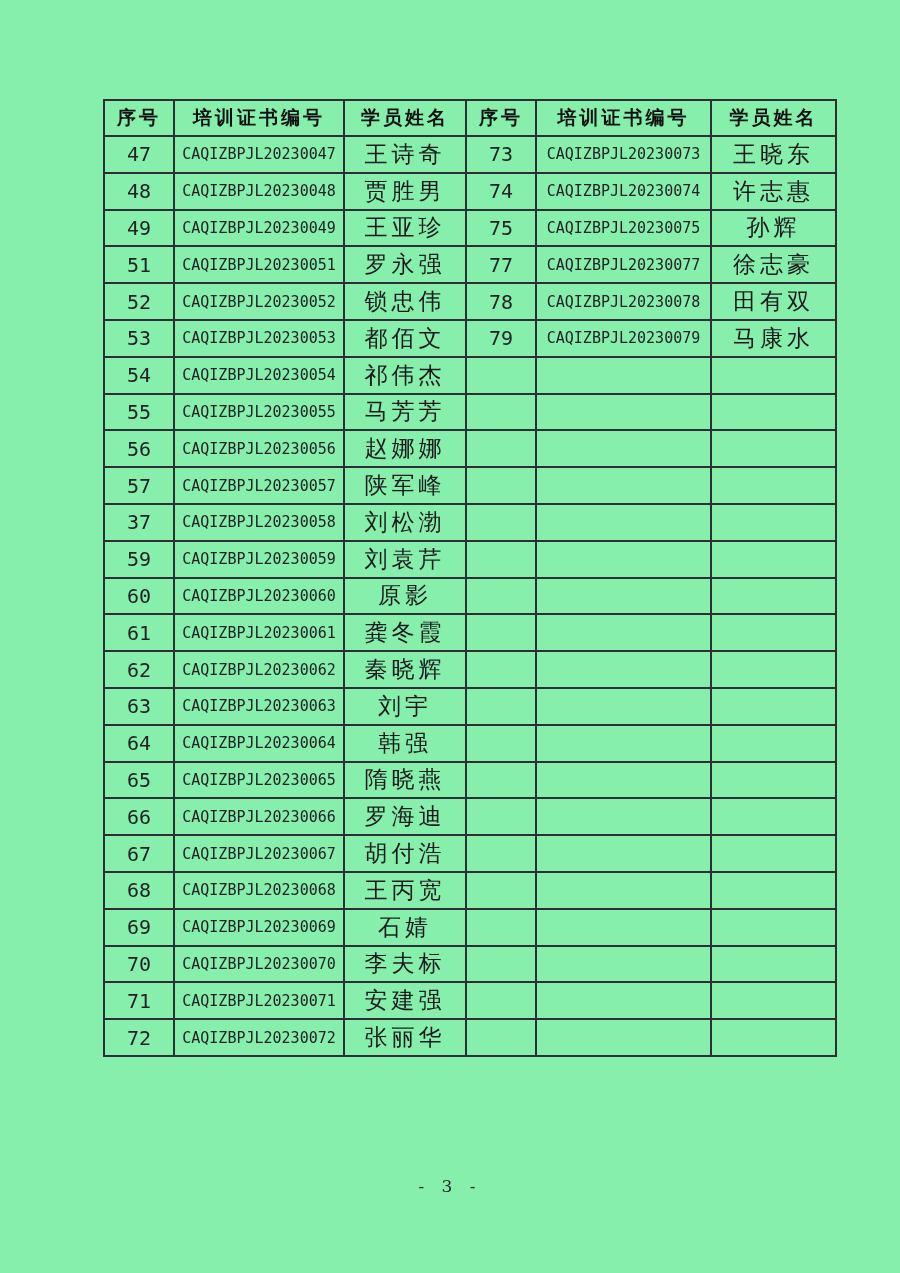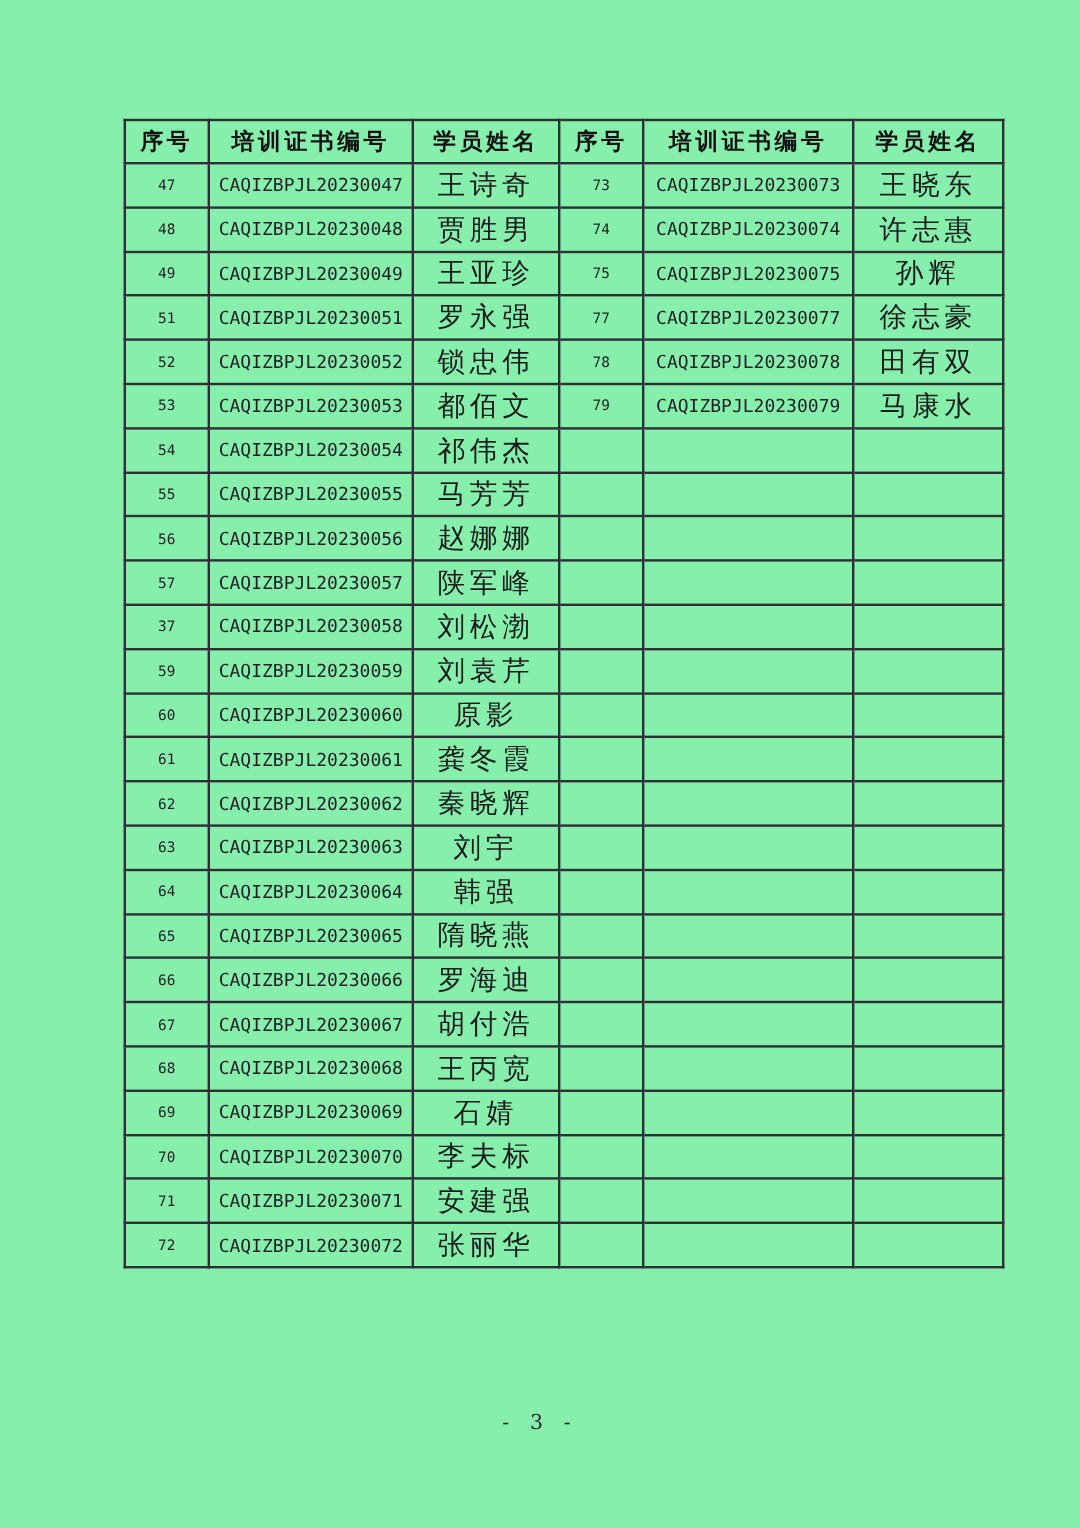--- a/index.html
+++ b/index.html
@@ -46,21 +46,21 @@
     height: 36.8px;
   }
   col.c-no1   { width: 70px; }
   col.c-cert1 { width: 170px; }
   col.c-name1 { width: 122px; }
   col.c-no2   { width: 70px; }
   col.c-cert2 { width: 175px; }
   col.c-name2 { width: 125px; }
   td.c-no {
     font-family: "DejaVu Sans Mono", monospace;
-    font-size: 12px;
+    font-size: 20px;
     color: #222226;
   }
   td.c-cert {
     font-family: "DejaVu Sans Mono", monospace;
     font-size: 15px;
     letter-spacing: 0px;
     color: #222226;
   }
   td.c-name {
     font-family: "Liberation Serif", serif;

